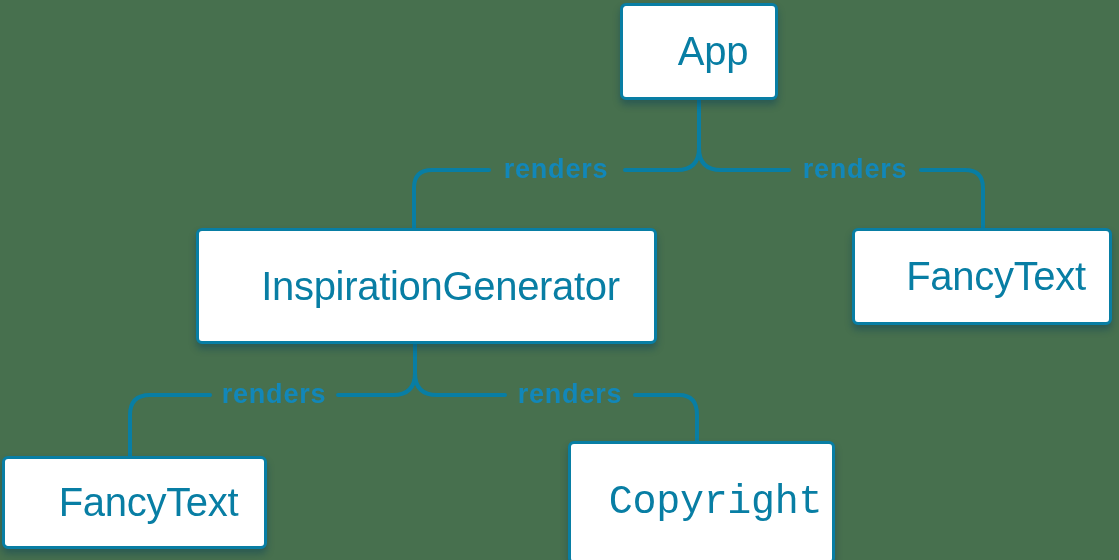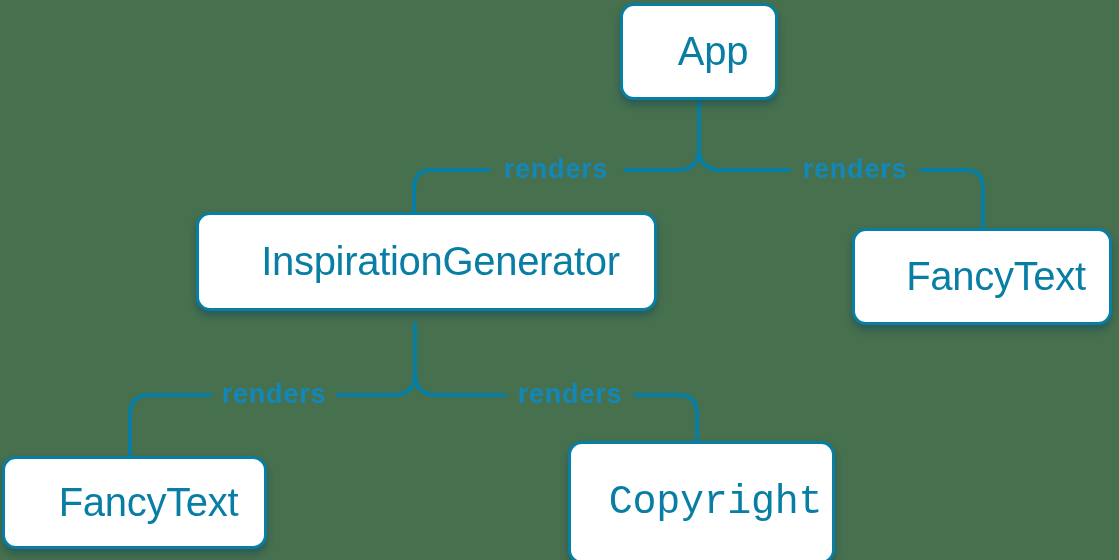--- a/index.html
+++ b/index.html
@@ -28,21 +28,21 @@
   .edges path {
     fill: none;
     stroke: var(--edge);
     stroke-width: 4;
     stroke-linecap: round;
   }
   .node {
     position: absolute;
     background: var(--node-fill);
     border: 3px solid var(--node-border);
-    border-radius: 14px;
+    border-radius: 6px;
     display: flex;
     align-items: center;
     justify-content: center;
     box-shadow: 0 5px 7px rgba(10, 64, 88, 0.45);
     padding-left: 28px;
   }
   .node-label {
     color: var(--node-text);
     font-size: 40px;
     font-weight: 400;
@@ -73,21 +73,21 @@
 
     <path d="M 415 324 L 415 373 Q 415 395 393 395 L 338 395 M 210 395 L 150 395 Q 130 395 130 415 L 130 456"></path>
 
     <path d="M 415 324 L 415 373 Q 415 395 437 395 L 505 395 M 635 395 L 679 395 Q 697 395 697 415 L 697 455"></path>
   </svg>
 
   <div class="node" style="left:620px; top:3px; width:158px; height:97px;">
     <span class="node-label">App</span>
   </div>
 
-  <div class="node" style="left:196px; top:212px; width:461px; height:99px;">
+  <div class="node" style="left:196px; top:228px; width:461px; height:116px;">
     <span class="node-label">InspirationGenerator</span>
   </div>
 
   <div class="node" style="left:852px; top:228px; width:260px; height:97px;">
     <span class="node-label">FancyText</span>
   </div>
 
   <div class="node" style="left:2px; top:456px; width:265px; height:93px;">
     <span class="node-label">FancyText</span>
   </div>

